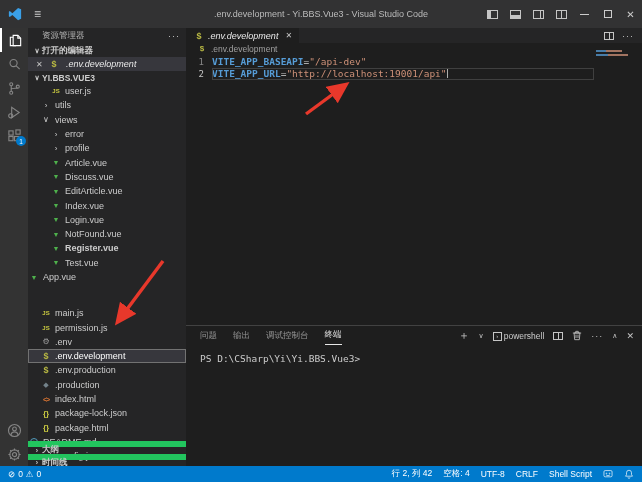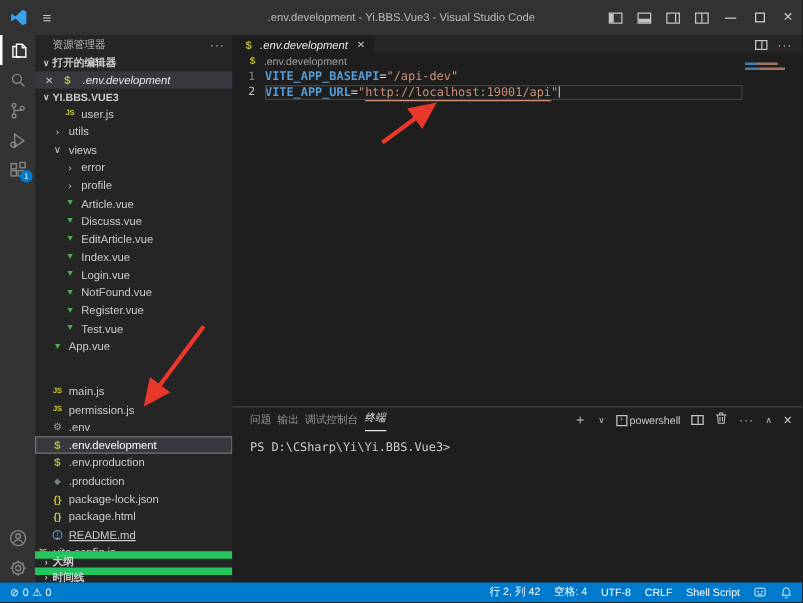--- a/index.html
+++ b/index.html
@@ -85,23 +85,23 @@
   .tok-link { color:#ce9178; border-bottom:1px solid #ce9178; }
   .cursor { display:inline-block; width:1px; height:10px; background:#aeafad; vertical-align:-1px; }
   .minimap { position:absolute; right:14px; top:22px; width:32px; }
   .minimap .mm-line { height:2px; margin-bottom:2px; background:linear-gradient(90deg,#569cd6 38%,#ce9178 38%); opacity:.75; }
   .minimap .mm-line.l2 { width:100%; }
   .minimap .mm-line.l1 { width:80%; }
 
   
   .panel { position:absolute; left:186px; top:325px; width:456px; height:141px; background:#1e1e1e; border-top:1px solid #424242; color:#cccccc; }
   .panel-top { height:19px; display:flex; align-items:center; padding:0 8px 0 14px; }
-  .panel-tabs { display:flex; gap:5px; }
+  .panel-tabs { display:flex; gap:16px; }
   .panel-tab { font-size:8.5px; color:#969696; height:19px; display:flex; align-items:center; }
-  .panel-tab.active { color:#e7e7e7; border-bottom:1px solid #e7e7e7;font-style:italic; }
+  .panel-tab.active { color:#e7e7e7; border-bottom:1px solid #e7e7e7; }
   .panel-actions { margin-left:auto; display:flex; align-items:center; gap:9px; color:#c5c5c5; }
   .pa { font-size:9px; display:flex; align-items:center; }
   .pa.plus { font-size:11px; }
   .pa.chev { font-size:7px; }
   .shell-chip { display:flex; align-items:flex-end; gap:2px; }
   .shell-ic { width:9px; height:9px; border:1px solid #c5c5c5; font-size:6px; display:flex; align-items:center; justify-content:center; }
   .shell-chip .name { font-size:8.5px; color:#cccccc; }
   .trash svg { stroke:#c5c5c5; fill:none; stroke-width:1; }
   .term-body { font-family:"DejaVu Sans Mono", monospace; font-size:9.5px; color:#cccccc; padding:8px 0 0 14px; }
 
@@ -270,29 +270,29 @@
           <span>Index.vue</span>
         </div>
         <div class="tree-row" style="padding-left: 22px;">
           <span class="ficon fi-vue">▼</span>
           <span>Login.vue</span>
         </div>
         <div class="tree-row" style="padding-left: 22px;">
           <span class="ficon fi-vue">▼</span>
           <span>NotFound.vue</span>
         </div>
-        <div class="tree-row" style="padding-left: 22px;">
+        <div class="tree-row" style="padding-left: 22px; font-weight: bold;">
           <span class="ficon fi-vue">▼</span>
           <span>Register.vue</span>
         </div>
         <div class="tree-row" style="padding-left: 22px;">
           <span class="ficon fi-vue">▼</span>
           <span>Test.vue</span>
         </div>
-        <div class="tree-row" style="padding-left: 12px;">
+        <div class="tree-row" style="">
           <span class="ficon fi-vue">▼</span>
           <span>App.vue</span>
         </div>
         <div class="tree-row" style="padding-left: 12px; margin-top: 22px;">
           <span class="ficon fi-js">JS</span>
           <span>main.js</span>
         </div>
         <div class="tree-row" style="padding-left: 12px;">
           <span class="ficon fi-js">JS</span>
           <span>permission.js</span>
@@ -307,28 +307,32 @@
         </div>
         <div class="tree-row" style="padding-left: 12px;">
           <span class="ficon fi-dollar">$</span>
           <span>.env.production</span>
         </div>
         <div class="tree-row" style="padding-left: 12px;">
           <span class="ficon fi-diamond">◆</span>
           <span>.production</span>
         </div>
         <div class="tree-row" style="padding-left: 12px;">
+          <span class="ficon fi-html">&lt;&gt;</span>
+          <span>index.html</span>
+        </div>
+        <div class="tree-row" style="padding-left: 12px;">
           <span class="ficon fi-braces">{}</span>
           <span>package-lock.json</span>
         </div>
         <div class="tree-row" style="padding-left: 12px;">
           <span class="ficon fi-braces">{}</span>
           <span>package.html</span>
         </div>
-        <div class="tree-row" style="padding-left: 12px; text-decoration: underline;">
+        <div class="tree-row" style=" text-decoration: underline;">
           <span class="ficon fi-info">
             <span class="circ">i</span>
           </span>
           <span>README.md</span>
         </div>
         <div class="tree-row" style="padding-left: 0;">
           <span class="ficon fi-js">JS</span>
           <span>vite.config.js</span>
         </div>
       </div>

